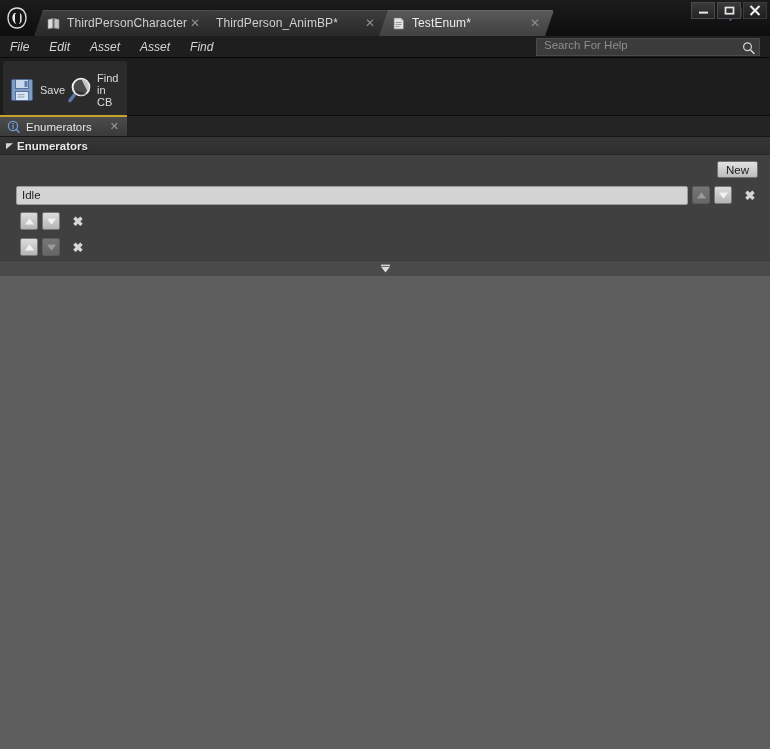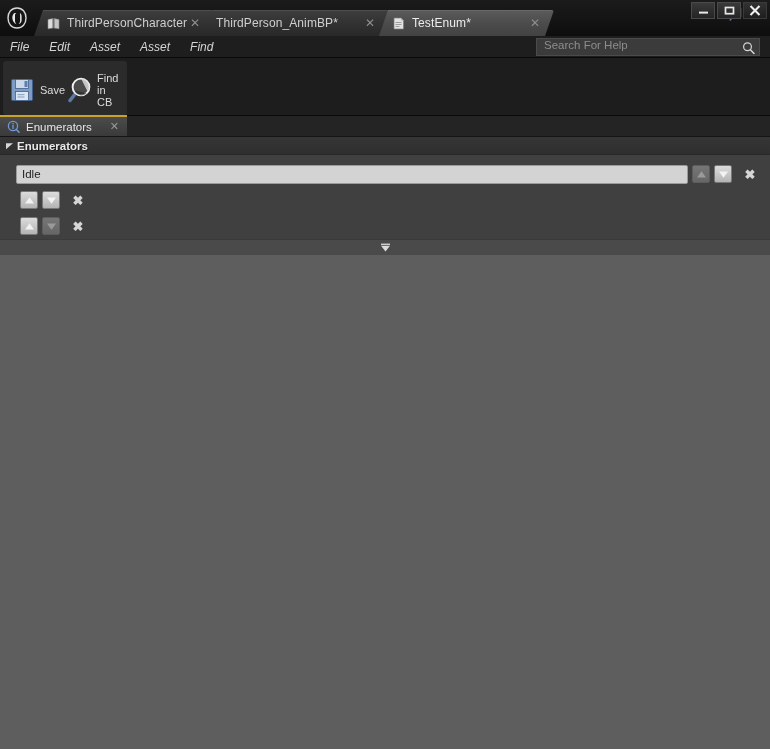--- a/index.html
+++ b/index.html
@@ -486,20 +486,23 @@
       <span class="cat-arrow">
         <svg width="9" height="9" viewBox="0 0 9 9">
           <path d="M1 2.2 L8 2.2 L1 8.2 Z" fill="#d6d6d6"></path>
         </svg>
       </span>
       <span class="cat-title">Enumerators</span>
     </div>
 
     <div class="panel-body">
 
+      <div class="newrow">
+        <button class="new-btn">New</button>
+      </div>
 
       <div class="enum-rows">
 
         <div class="enum-row">
           <input class="enum-input" type="text" value="Idle" style="">
           <span class="arrow-btn disabled">
             <svg width="11" height="9" viewBox="0 0 11 9">
                 <path d="M5.5 1.2 L10 7.6 L1 7.6 Z" fill="#9a9a9a"></path>
               </svg>
           </span>

